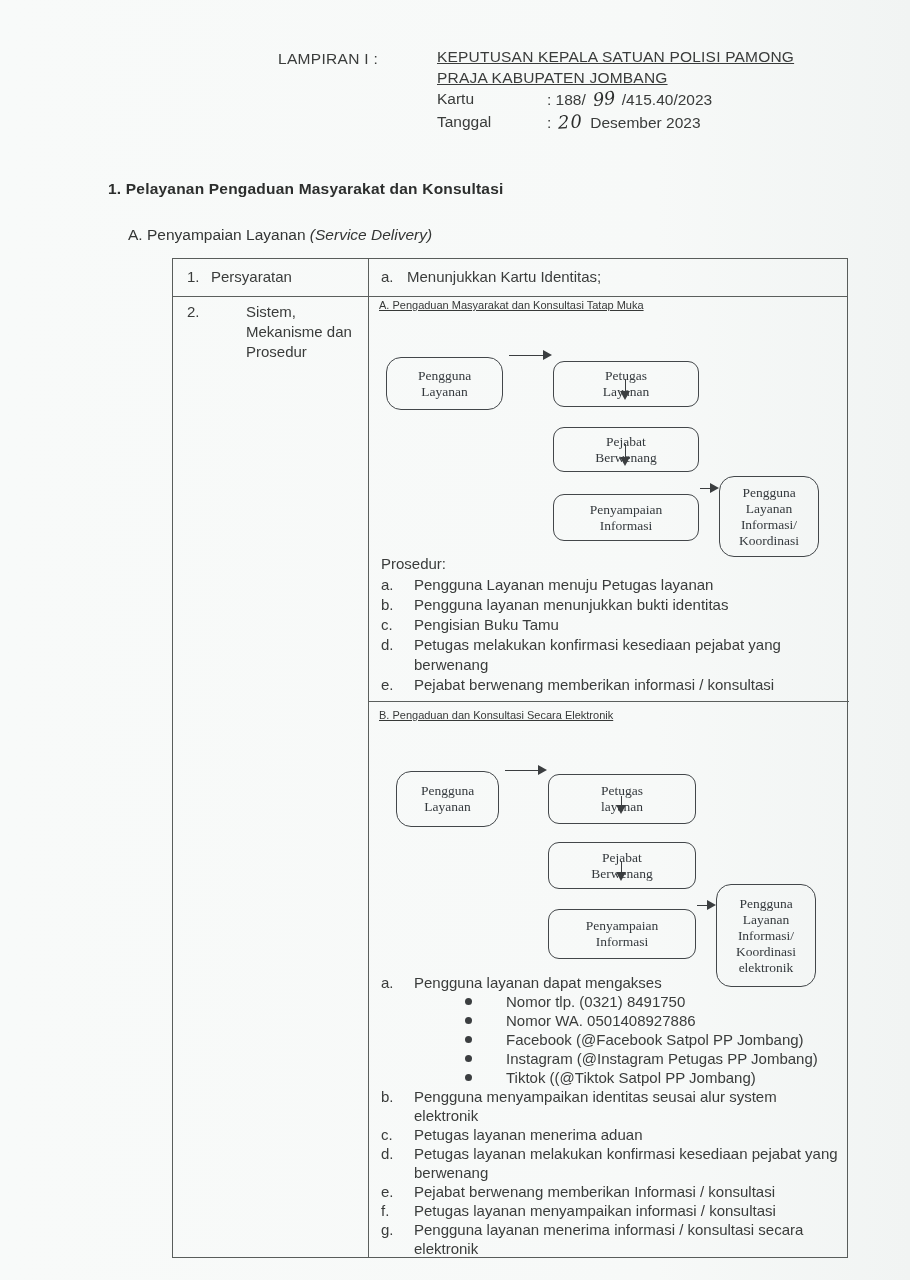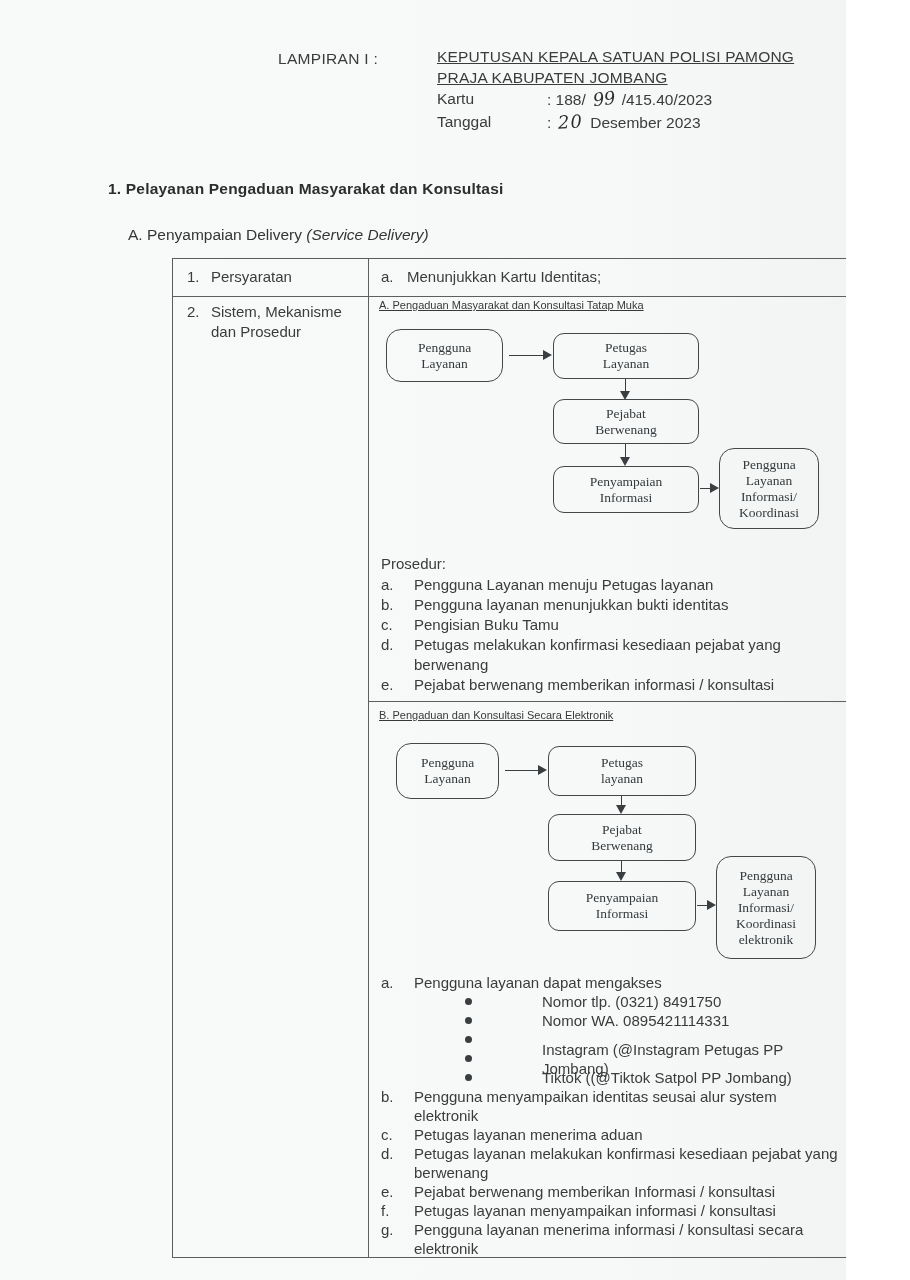--- a/index.html
+++ b/index.html
@@ -1,17 +1,17 @@
 <!DOCTYPE html>
 <html><head>
 <meta charset="utf-8">
 <style>
   html,body{margin:0;padding:0;}
   .page{
-    position:relative; width:846px; height:1280px; overflow:hidden;
+    position:relative; width:910px; height:1280px; overflow:hidden;
     background:linear-gradient(90deg,#f8faf9 0%,#f7f9f8 72%,#f1f4f3 100%);
     font-family:"Liberation Sans",sans-serif; color:#3a3c3b;
   }
   .abs{position:absolute;}
   .txt{font-size:15px; line-height:20px; color:#3a3c3b;}
   
   .hdr-label{font-size:15.5px; letter-spacing:.3px;}
   .hdr-line{font-size:15.5px; line-height:21px; letter-spacing:.2px;text-decoration:underline;}
   .kv{display:flex; font-size:15.5px; line-height:22px;}
   .kv .k{width:110px;}
@@ -35,38 +35,38 @@
   .cellrow{display:flex;}
   .cellrow .key{flex:0 0 24px;}
   .cellrow .key.wk{flex:0 0 26px;}
   .heading-cell{font-size:11px; color:#373938;text-decoration:underline;}
   
   .fbox{
     position:absolute; box-sizing:border-box;
     border:1.5px solid #43474a; border-radius:11px;
     display:flex; align-items:center; justify-content:center; text-align:center;
     font-family:"Liberation Serif",serif; font-size:13.5px; line-height:16px;
-    color:#34393d; white-space:pre-line; padding:2px 4px;
+    color:#34393d; white-space:pre-line; padding:2px 4px;margin-top:28px;
   }
   .fbox.r14{border-radius:15px;}
   
   .ar-h{position:absolute; height:0; border-top:1.8px solid #3b3e40;}
   .ar-v{position:absolute; width:0; border-left:1.8px solid #3b3e40;}
   .ah-r{position:absolute; width:0; height:0;
         border-left:9px solid #3b3e40; border-top:5.5px solid transparent; border-bottom:5.5px solid transparent;}
   .ah-d{position:absolute; width:0; height:0;
         border-top:9px solid #3b3e40; border-left:5.5px solid transparent; border-right:5.5px solid transparent;}
   
   .plist{position:absolute; font-size:15px; line-height:20px; width:463px;}
   .plist .li{display:flex;}
   .plist .li .k{flex:0 0 33px;}
   .plist .li .t{flex:1; max-width:430px;}
   .blist{line-height:19px;}
   .blist .li{line-height:19px;}
-  .brow{display:flex; align-items:center; padding-left:84px; height:19px;gap:36px;}
+  .brow{display:flex; align-items:center; padding-left:84px; height:19px;}
   .dot{width:7px; height:7px; border-radius:50%; background:#3b3e40; flex:0 0 7px;}
   .brow .t{margin-left:34px; font-size:15px;}
 </style>
 </head>
 <body>
 
 <div class="page">
 
   <div class="abs hdr-label" style="left:278px; top:50px;">LAMPIRAN I :</div>
 
@@ -79,42 +79,42 @@
     </div>
     <div class="kv">
       <span class="k">Tanggal</span>
       <span><span>:</span><span class="hand hand2">20</span><span>Desember 2023</span></span>
     </div>
   </div>
 
   <div class="abs title" style="left:108px; top:180px;">1. Pelayanan Pengaduan Masyarakat dan Konsultasi</div>
 
   <div class="abs subtitle" style="left:128px; top:226px;">
-    <span>A. Penyampaian Delivery</span>
+    <span>A. Penyampaian Layanan</span>
     <span class="it">(Service Delivery)</span>
   </div>
 
   <div class="tbl">
 
     <div class="hline" style="left:0; top:37px; width:100%;"></div>
     <div class="vline" style="left:195px; top:0; height:100%;"></div>
     <div class="hline" style="left:195px; top:442px; width:481px;"></div>
 
     <div class="abs cellrow txt" style="left:14px; top:8px; width:170px;">
       <span class="key">1.</span>
       <span>Persyaratan</span>
     </div>
     <div class="abs cellrow txt" style="left:208px; top:8px; width:450px;">
       <span class="key wk">a.</span>
       <span>Menunjukkan Kartu Identitas;</span>
     </div>
 
     <div class="abs cellrow txt" style="left:14px; top:43px; width:172px;">
       <span class="key">2.</span>
-      <span style="max-width:148px;">Sistem, Mekanisme dan Prosedur</span>
+      <span style="max-width:148px;margin-left:35px;">Sistem, Mekanisme dan Prosedur</span>
     </div>
 
     <div class="abs heading-cell" style="left:206px; top:40px;">A. Pengaduan Masyarakat dan Konsultasi Tatap Muka</div>
 
     <div class="fbox r14" style="left:213px; top:70px; width:117px; height:53px;">Pengguna
 Layanan</div>
     <div class="fbox" style="left:380px; top:74px; width:146px; height:46px;">Petugas
 Layanan</div>
     <div class="fbox" style="left:380px; top:140px; width:146px; height:45px;">Pejabat
 Berwenang</div>
@@ -187,24 +187,25 @@
       <div class="li">
           <span class="k">a.</span>
           <span class="t">Pengguna layanan dapat mengakses</span>
         </div>
       <div class="brow">
           <span class="dot"></span>
           <span class="t">Nomor tlp. (0321) 8491750</span>
         </div>
       <div class="brow">
           <span class="dot"></span>
-          <span class="t">Nomor WA. 0895421114331</span>
-        </div>
-      <div class="brow">
-          <span class="dot"></span>
+          <span class="t">Nomor WA. 0501408927886</span>
+        </div>
+      <div class="brow">
+          <span class="dot"></span>
+          <span class="t">Facebook (@Facebook Satpol PP Jombang)</span>
         </div>
       <div class="brow">
           <span class="dot"></span>
           <span class="t">Instagram (@Instagram Petugas PP Jombang)</span>
         </div>
       <div class="brow">
           <span class="dot"></span>
           <span class="t">Tiktok ((@Tiktok Satpol PP Jombang)</span>
         </div>
       <div class="li">

